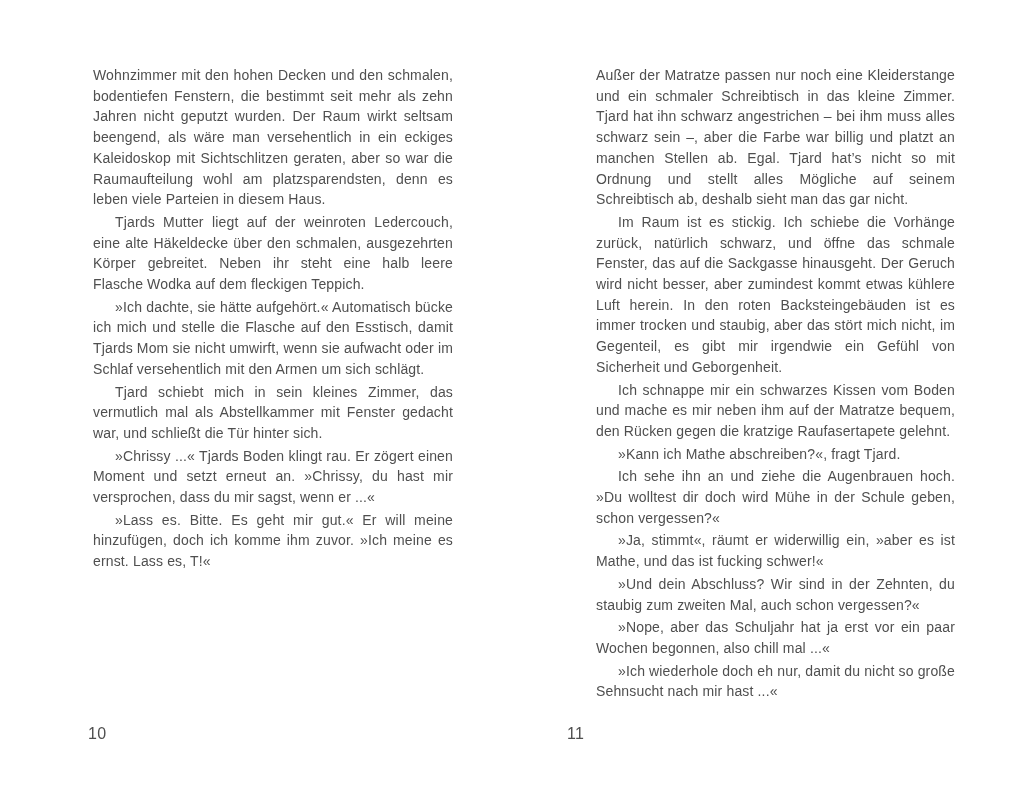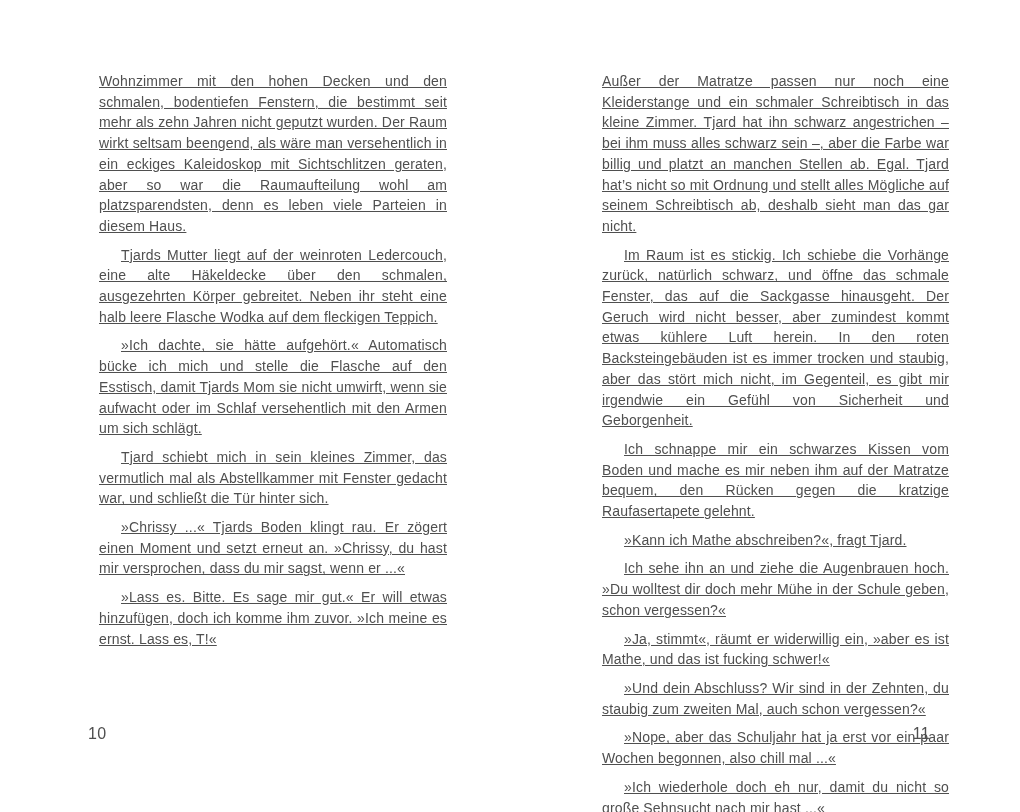--- a/index.html
+++ b/index.html
@@ -28,67 +28,66 @@
   }
   .page-left .text-block {
     left: 91px;
     width: 364px;
   }
   .page-right .text-block {
     left: 594px;
     width: 363px;
   }
   p.para {
-    margin: 8px;
+    margin: 2px;
     padding: 0;
-    text-decoration: underline;
   }
   p.para.indent {
     text-indent: 22px;
   }
   .page-number {
     position: absolute;
     top: 725px;
     font-size: 16px;
     letter-spacing: 0.3px;
     color: #4f4f4f;
   }
   .pn-left {
     left: 88px;
   }
   .pn-right {
     left: 567px;
     width: 363px;
-    text-align: right;
+    text-align: left;
   }
 </style>
 </head>
 <body>
 
 <div class="spread">
 
   <section class="page page-left">
     <div class="text-block">
         <p class="para">Wohnzimmer mit den hohen Decken und den schmalen, bodentiefen Fenstern, die bestimmt seit mehr als zehn Jahren nicht geputzt wurden. Der Raum wirkt seltsam beengend, als wäre man versehentlich in ein eckiges Kaleidoskop mit Sichtschlitzen geraten, aber so war die Raumaufteilung wohl am platzsparendsten, denn es leben viele Parteien in diesem Haus.</p>
         <p class="para indent">Tjards Mutter liegt auf der weinroten Ledercouch, eine alte Häkeldecke über den schmalen, ausgezehrten Körper gebreitet. Neben ihr steht eine halb leere Flasche Wodka auf dem fleckigen Teppich.</p>
         <p class="para indent">»Ich dachte, sie hätte aufgehört.« Automatisch bücke ich mich und stelle die Flasche auf den Esstisch, damit Tjards Mom sie nicht umwirft, wenn sie aufwacht oder im Schlaf versehentlich mit den Armen um sich schlägt.</p>
         <p class="para indent">Tjard schiebt mich in sein kleines Zimmer, das vermutlich mal als Abstellkammer mit Fenster gedacht war, und schließt die Tür hinter sich.</p>
         <p class="para indent">»Chrissy ...« Tjards Boden klingt rau. Er zögert einen Moment und setzt erneut an. »Chrissy, du hast mir versprochen, dass du mir sagst, wenn er ...«</p>
-        <p class="para indent">»Lass es. Bitte. Es sage mir gut.« Er will etwas hinzufügen, doch ich komme ihm zuvor. »Ich meine es ernst. Lass es, T!«</p>
+        <p class="para indent">»Lass es. Bitte. Es geht mir gut.« Er will meine hinzufügen, doch ich komme ihm zuvor. »Ich meine es ernst. Lass es, T!«</p>
       </div>
     <div class="page-number pn-left">10</div>
   </section>
 
   <section class="page page-right">
     <div class="text-block">
         <p class="para">Außer der Matratze passen nur noch eine Kleiderstange und ein schmaler Schreibtisch in das kleine Zimmer. Tjard hat ihn schwarz angestrichen – bei ihm muss alles schwarz sein –, aber die Farbe war billig und platzt an manchen Stellen ab. Egal. Tjard hat’s nicht so mit Ordnung und stellt alles Mögliche auf seinem Schreibtisch ab, deshalb sieht man das gar nicht.</p>
         <p class="para indent">Im Raum ist es stickig. Ich schiebe die Vorhänge zurück, natürlich schwarz, und öffne das schmale Fenster, das auf die Sackgasse hinausgeht. Der Geruch wird nicht besser, aber zumindest kommt etwas kühlere Luft herein. In den roten Backsteingebäuden ist es immer trocken und staubig, aber das stört mich nicht, im Gegenteil, es gibt mir irgendwie ein Gefühl von Sicherheit und Geborgenheit.</p>
         <p class="para indent">Ich schnappe mir ein schwarzes Kissen vom Boden und mache es mir neben ihm auf der Matratze bequem, den Rücken gegen die kratzige Raufasertapete gelehnt.</p>
         <p class="para indent">»Kann ich Mathe abschreiben?«, fragt Tjard.</p>
-        <p class="para indent">Ich sehe ihn an und ziehe die Augenbrauen hoch. »Du wolltest dir doch mehr Mühe in der Schule geben, schon vergessen?«</p>
+        <p class="para indent">Ich sehe ihn an und ziehe die Augenbrauen hoch. »Du wolltest dir doch wird Mühe in der Schule geben, schon vergessen?«</p>
         <p class="para indent">»Ja, stimmt«, räumt er widerwillig ein, »aber es ist Mathe, und das ist fucking schwer!«</p>
         <p class="para indent">»Und dein Abschluss? Wir sind in der Zehnten, du staubig zum zweiten Mal, auch schon vergessen?«</p>
         <p class="para indent">»Nope, aber das Schuljahr hat ja erst vor ein paar Wochen begonnen, also chill mal ...«</p>
         <p class="para indent">»Ich wiederhole doch eh nur, damit du nicht so große Sehnsucht nach mir hast ...«</p>
       </div>
     <div class="page-number pn-right">11</div>
   </section>
 
 </div>
 

